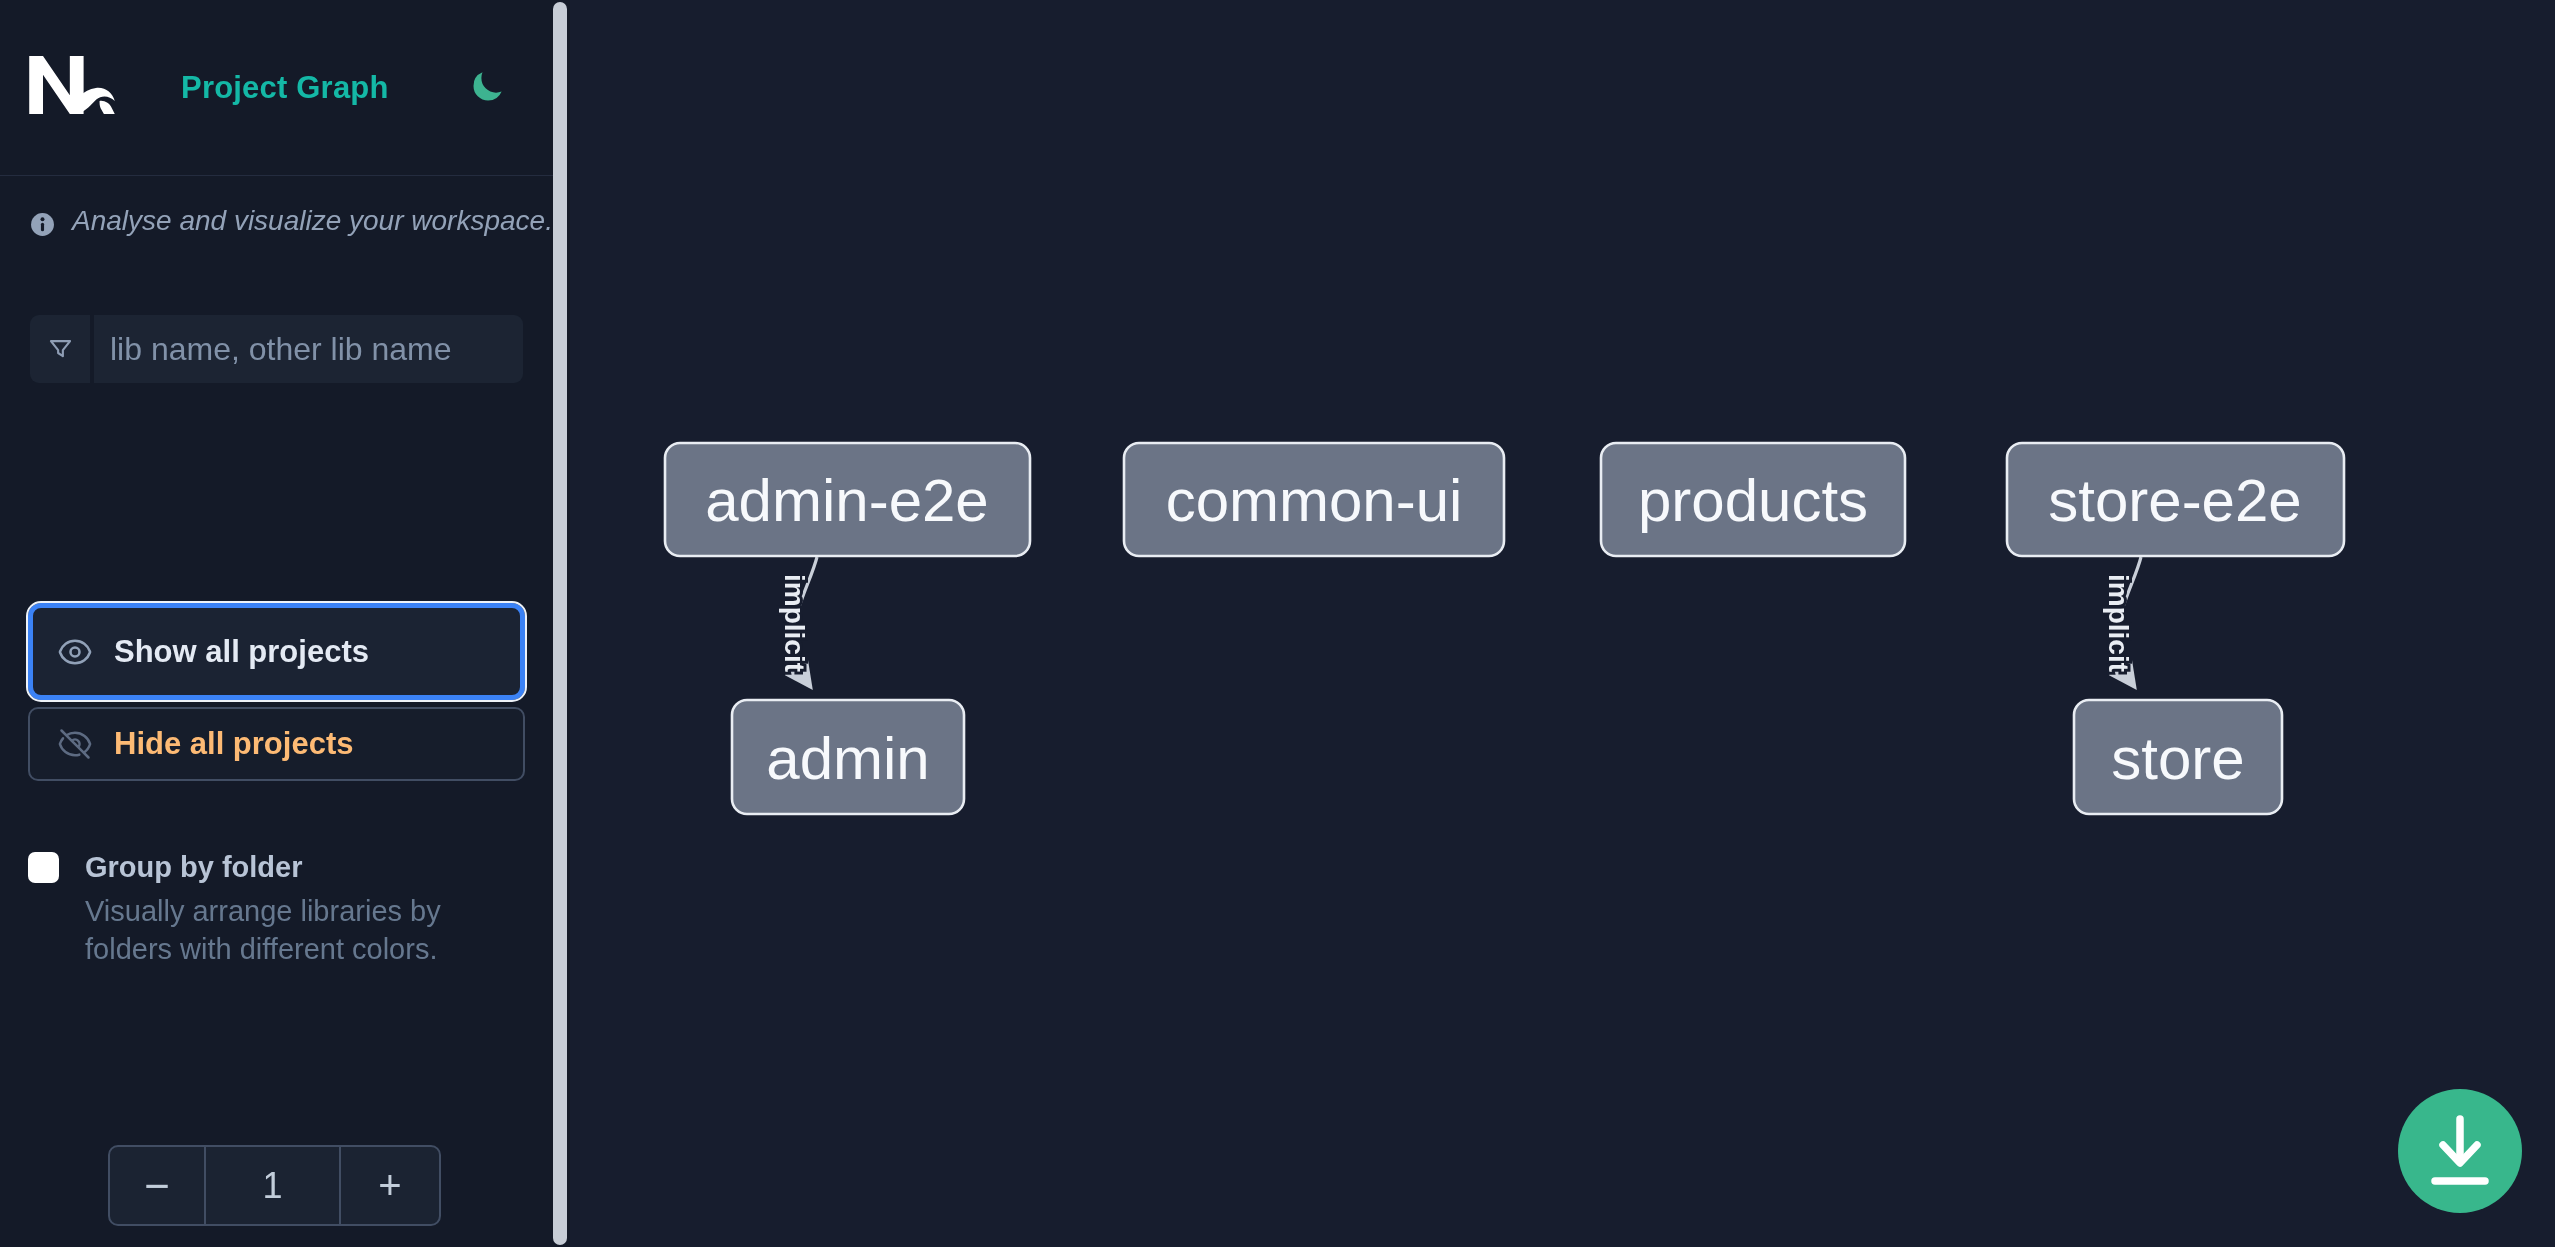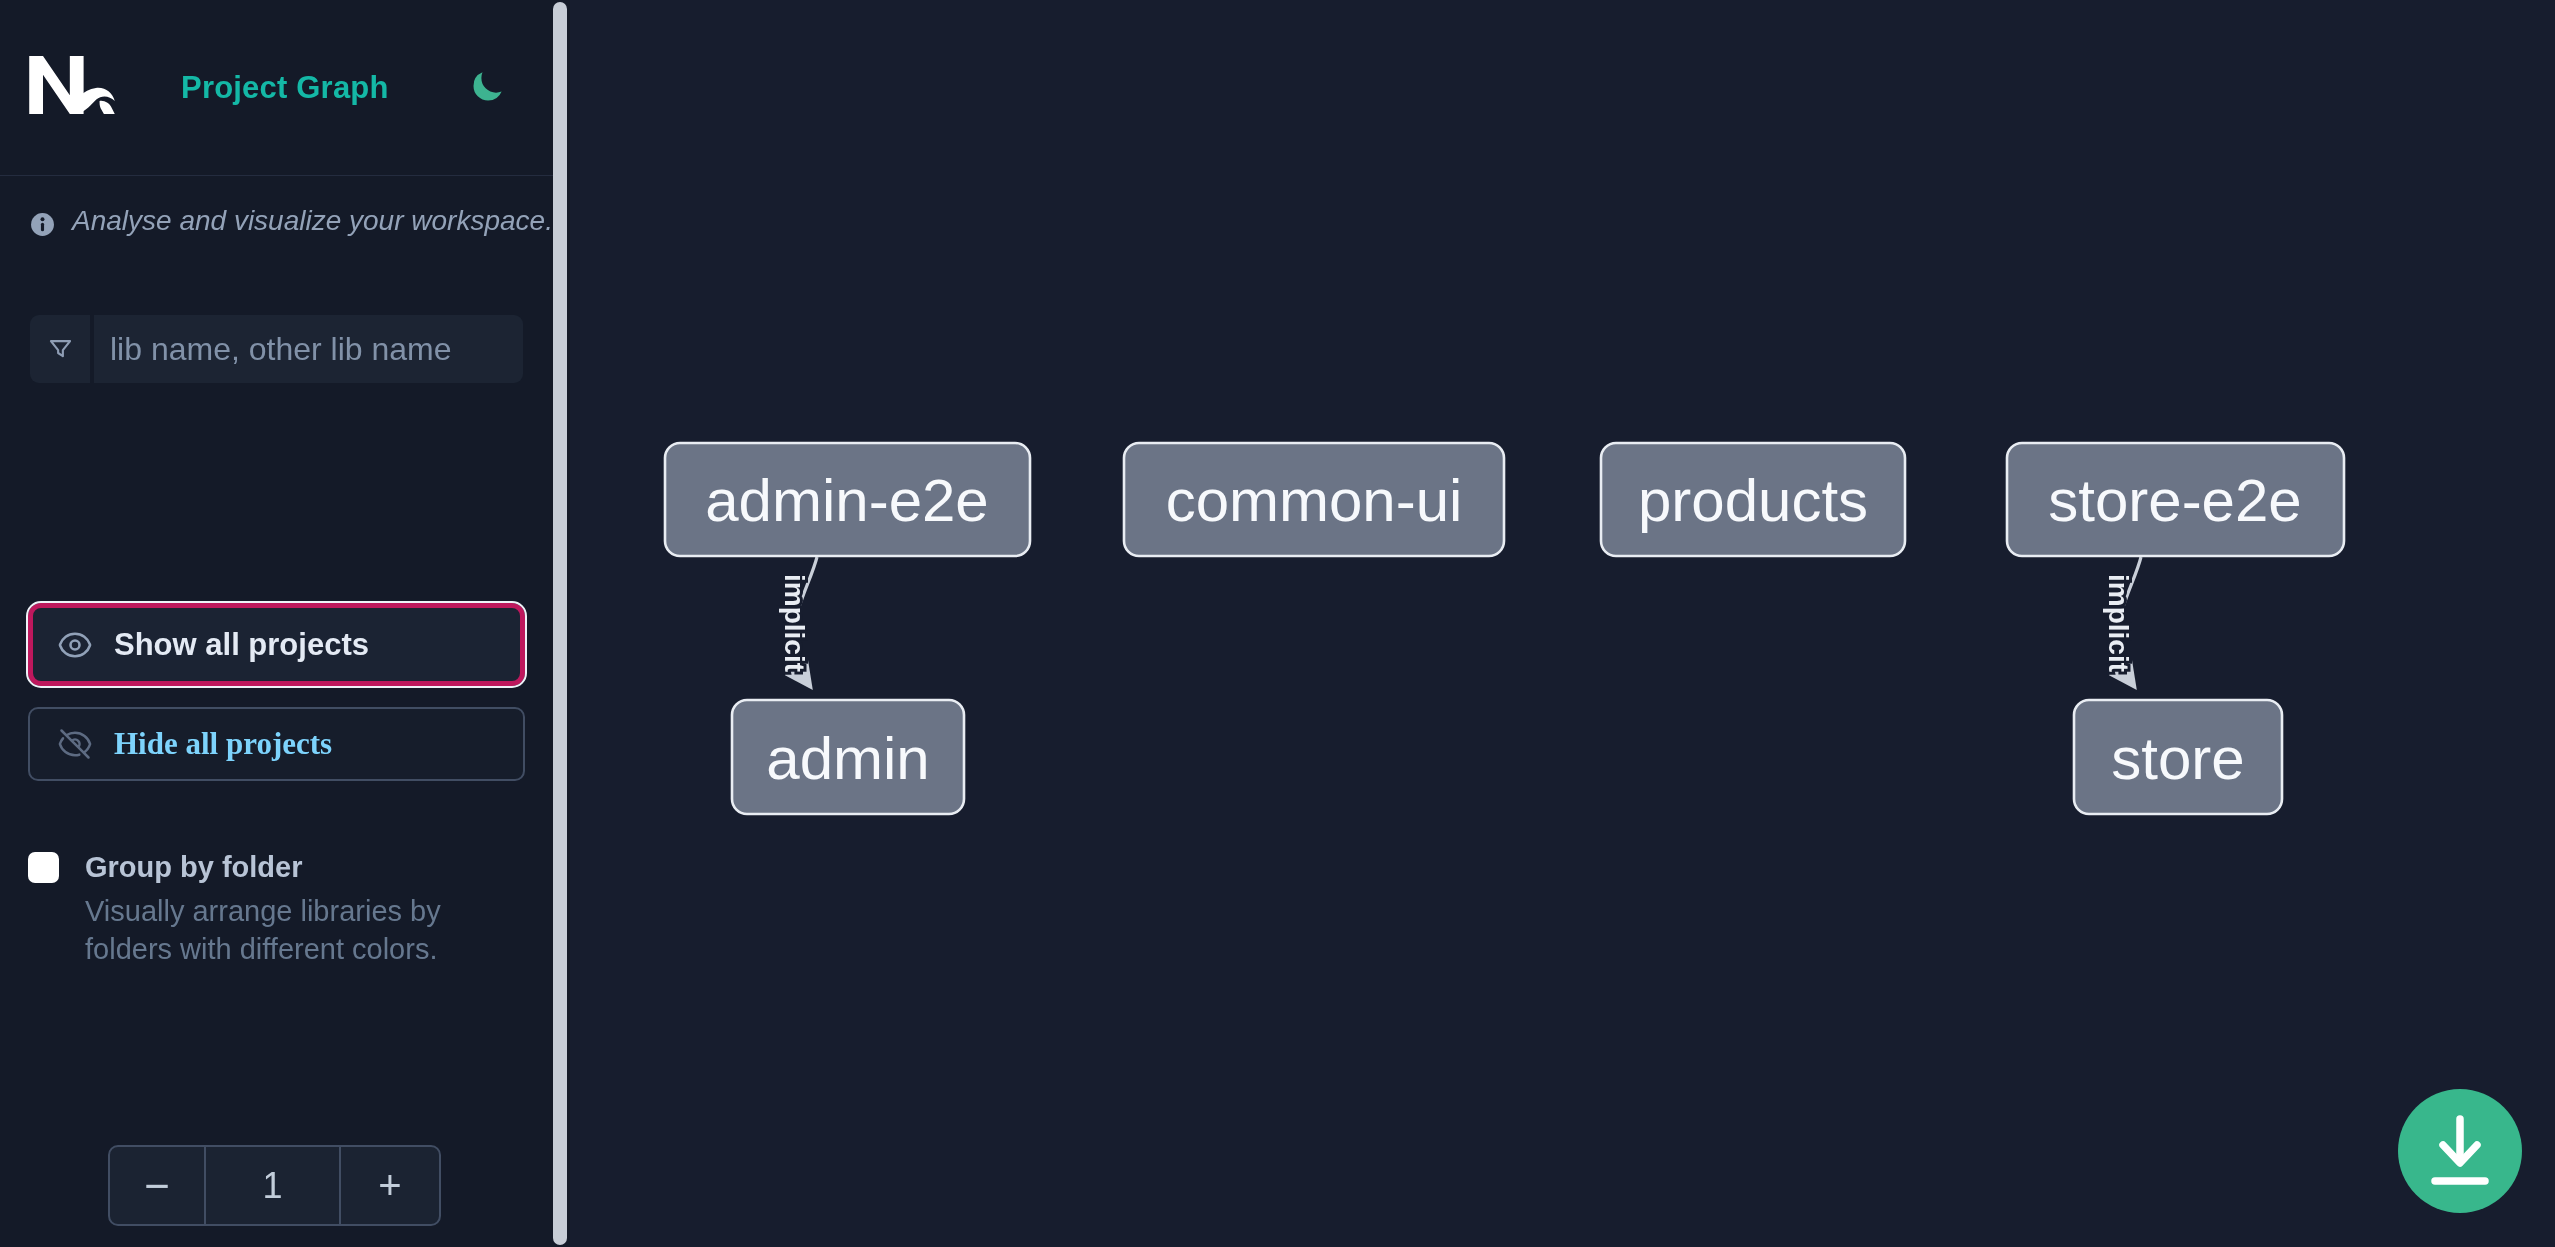--- a/index.html
+++ b/index.html
@@ -64,30 +64,30 @@
   .opt-desc {
     margin-left:57px; margin-top:6px; font-size:29px; color:#66788f;
     line-height:38px; white-space:pre-line;
   }
 
   .btn {
     position:absolute; left:28px; width:497px; display:flex; align-items:center;
     cursor:pointer; background:#1b2333;
   }
   .btn-show {
-    top:603px; height:83px; border:5px solid #be185d; border-radius:13px;
+    top:603px; height:97px; border:5px solid #3b82f6; border-radius:13px;
     outline:2px solid #eef2f8; padding-left:24px;
   }
   .btn-hide {
     top:707px; height:74px; border:2px solid #414d63; border-radius:10px;
     background:#161d2b; padding-left:27px;
   }
   .btn svg { width:36px; height:36px; flex:none; margin-right:21px; }
   .btn-label { font-size:31px; font-weight:600; color:#e4eaf4; }
-  .btn-hide .btn-label { color:#7dd3fc;font-family:Liberation Serif, serif; }
+  .btn-hide .btn-label { color:#fdba74; }
 
   .stepper {
     position:absolute; left:108px; top:1145px; width:333px; height:81px;
     display:flex; border:2px solid #414d63; border-radius:10px; overflow:hidden;
     background:#1b2332;
   }
   .stepper .cell {
     display:flex; align-items:center; justify-content:center; height:100%;
     color:#c2cdda;
   }

